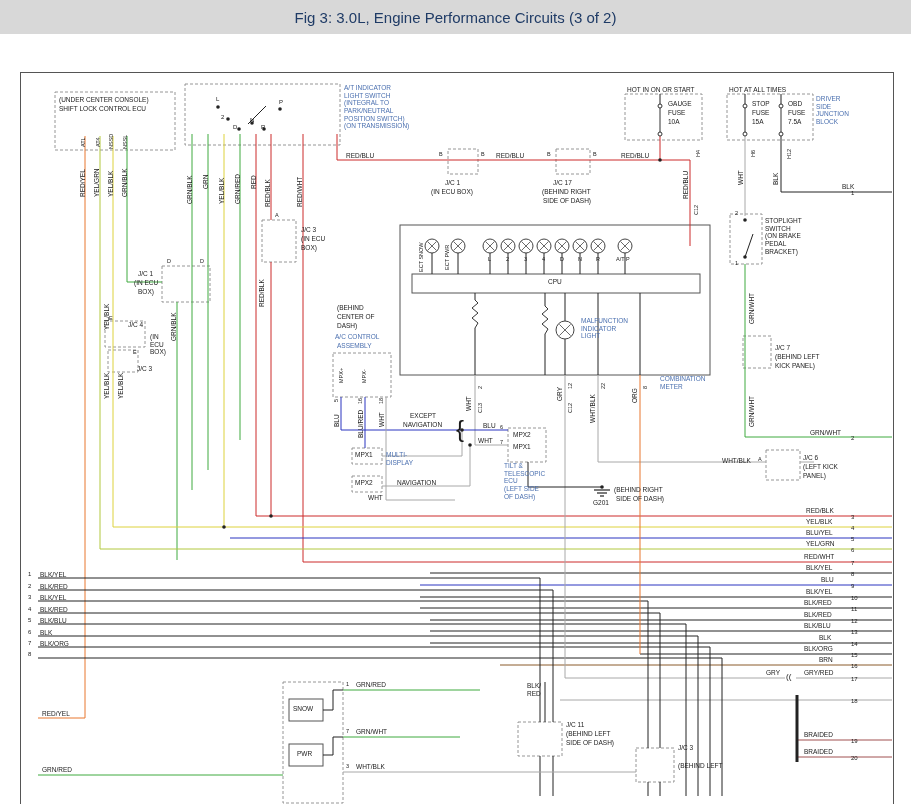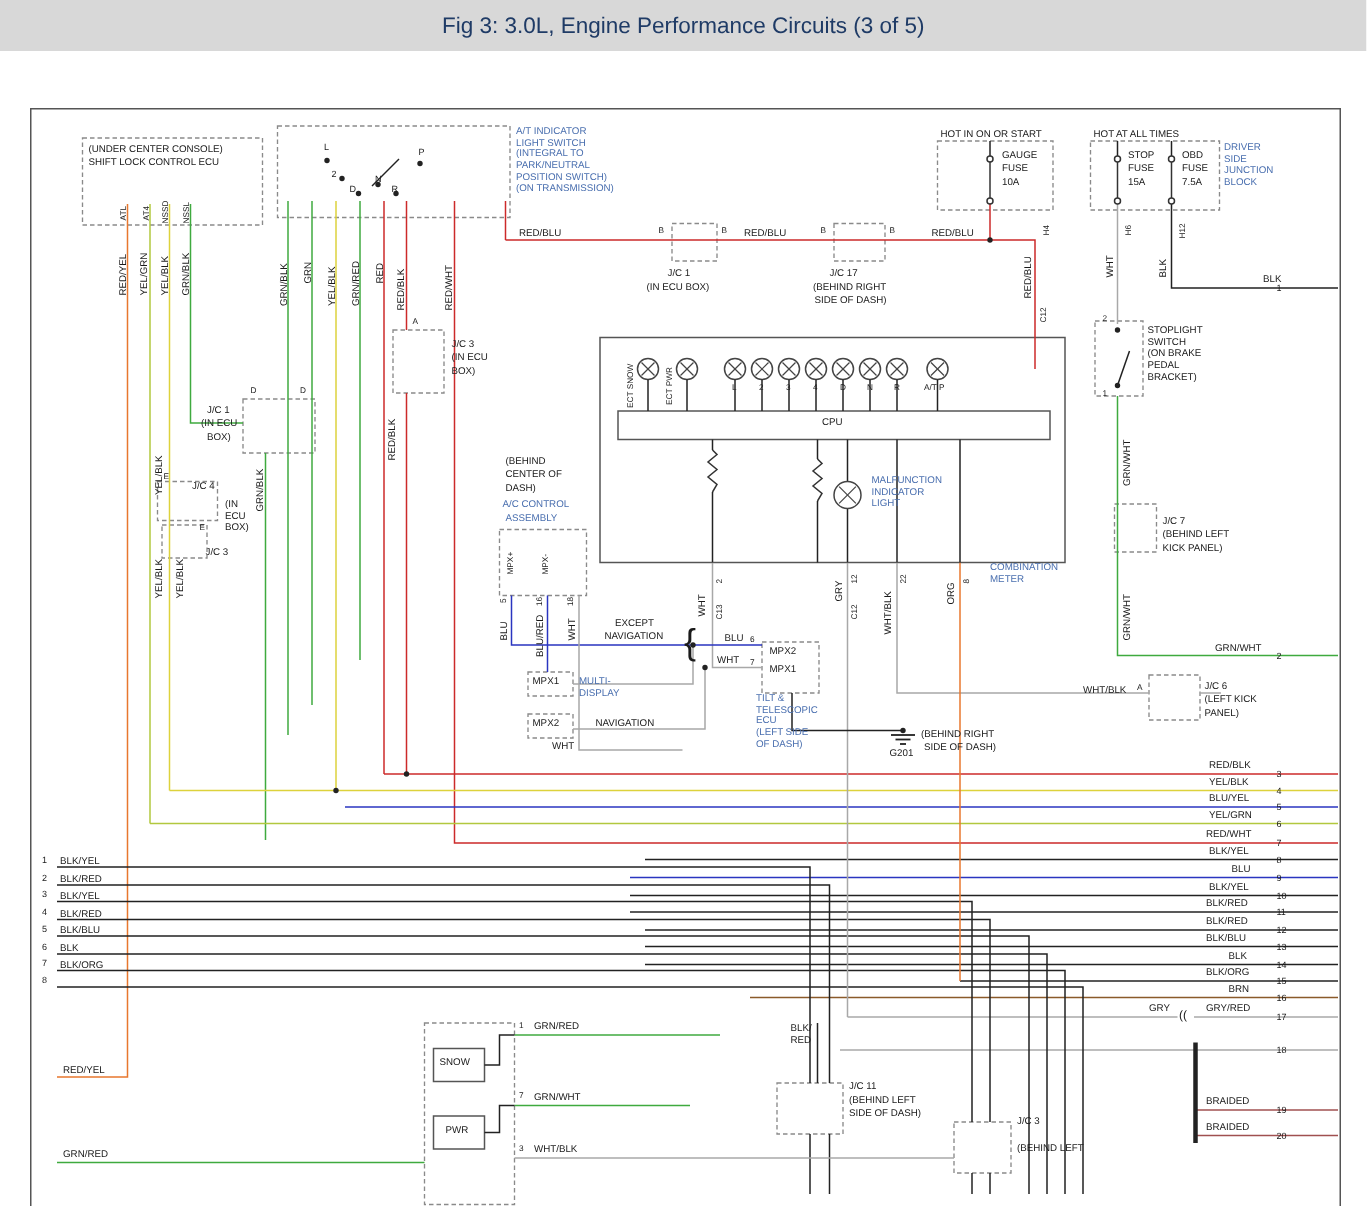--- a/index.html
+++ b/index.html
@@ -13,21 +13,21 @@
   #labels{position:absolute;left:0;top:0;width:911px;height:804px;pointer-events:none}
   .lbl{position:absolute;font-size:6.5px;line-height:1.18;color:#1a1a1a;white-space:pre}
   .lbl.rot{transform:rotate(-90deg);transform-origin:0 0}
   .lbl.blue{color:#4a6faf}
   .pin{position:absolute;font-size:6px;color:#1a1a1a}
 </style>
 </head>
 <body>
 
 <div class="titlebar">
-  <span class="title">Fig 3: 3.0L, Engine Performance Circuits (3 of 5)</span>
+  <span class="title">Fig 3: 3.0L, Engine Performance Circuits (3 of 2)</span>
 </div>
 
 <div id="frame"></div>
 
 <svg id="wires" width="911" height="804" viewBox="0 0 911 804">
     <rect x="55" y="92" width="120" height="58" fill="none" stroke="#8a8a8a" stroke-width="0.9" stroke-dasharray="3,2"></rect>
     <rect x="185" y="84" width="155" height="61" fill="none" stroke="#8a8a8a" stroke-width="0.9" stroke-dasharray="3,2"></rect>
     <rect x="625" y="94" width="77" height="46" fill="none" stroke="#8a8a8a" stroke-width="0.9" stroke-dasharray="3,2"></rect>
     <rect x="727" y="94" width="86" height="46" fill="none" stroke="#8a8a8a" stroke-width="0.9" stroke-dasharray="3,2"></rect>
     <rect x="448" y="149" width="30" height="25" fill="none" stroke="#8a8a8a" stroke-width="0.9" stroke-dasharray="3,2"></rect>

